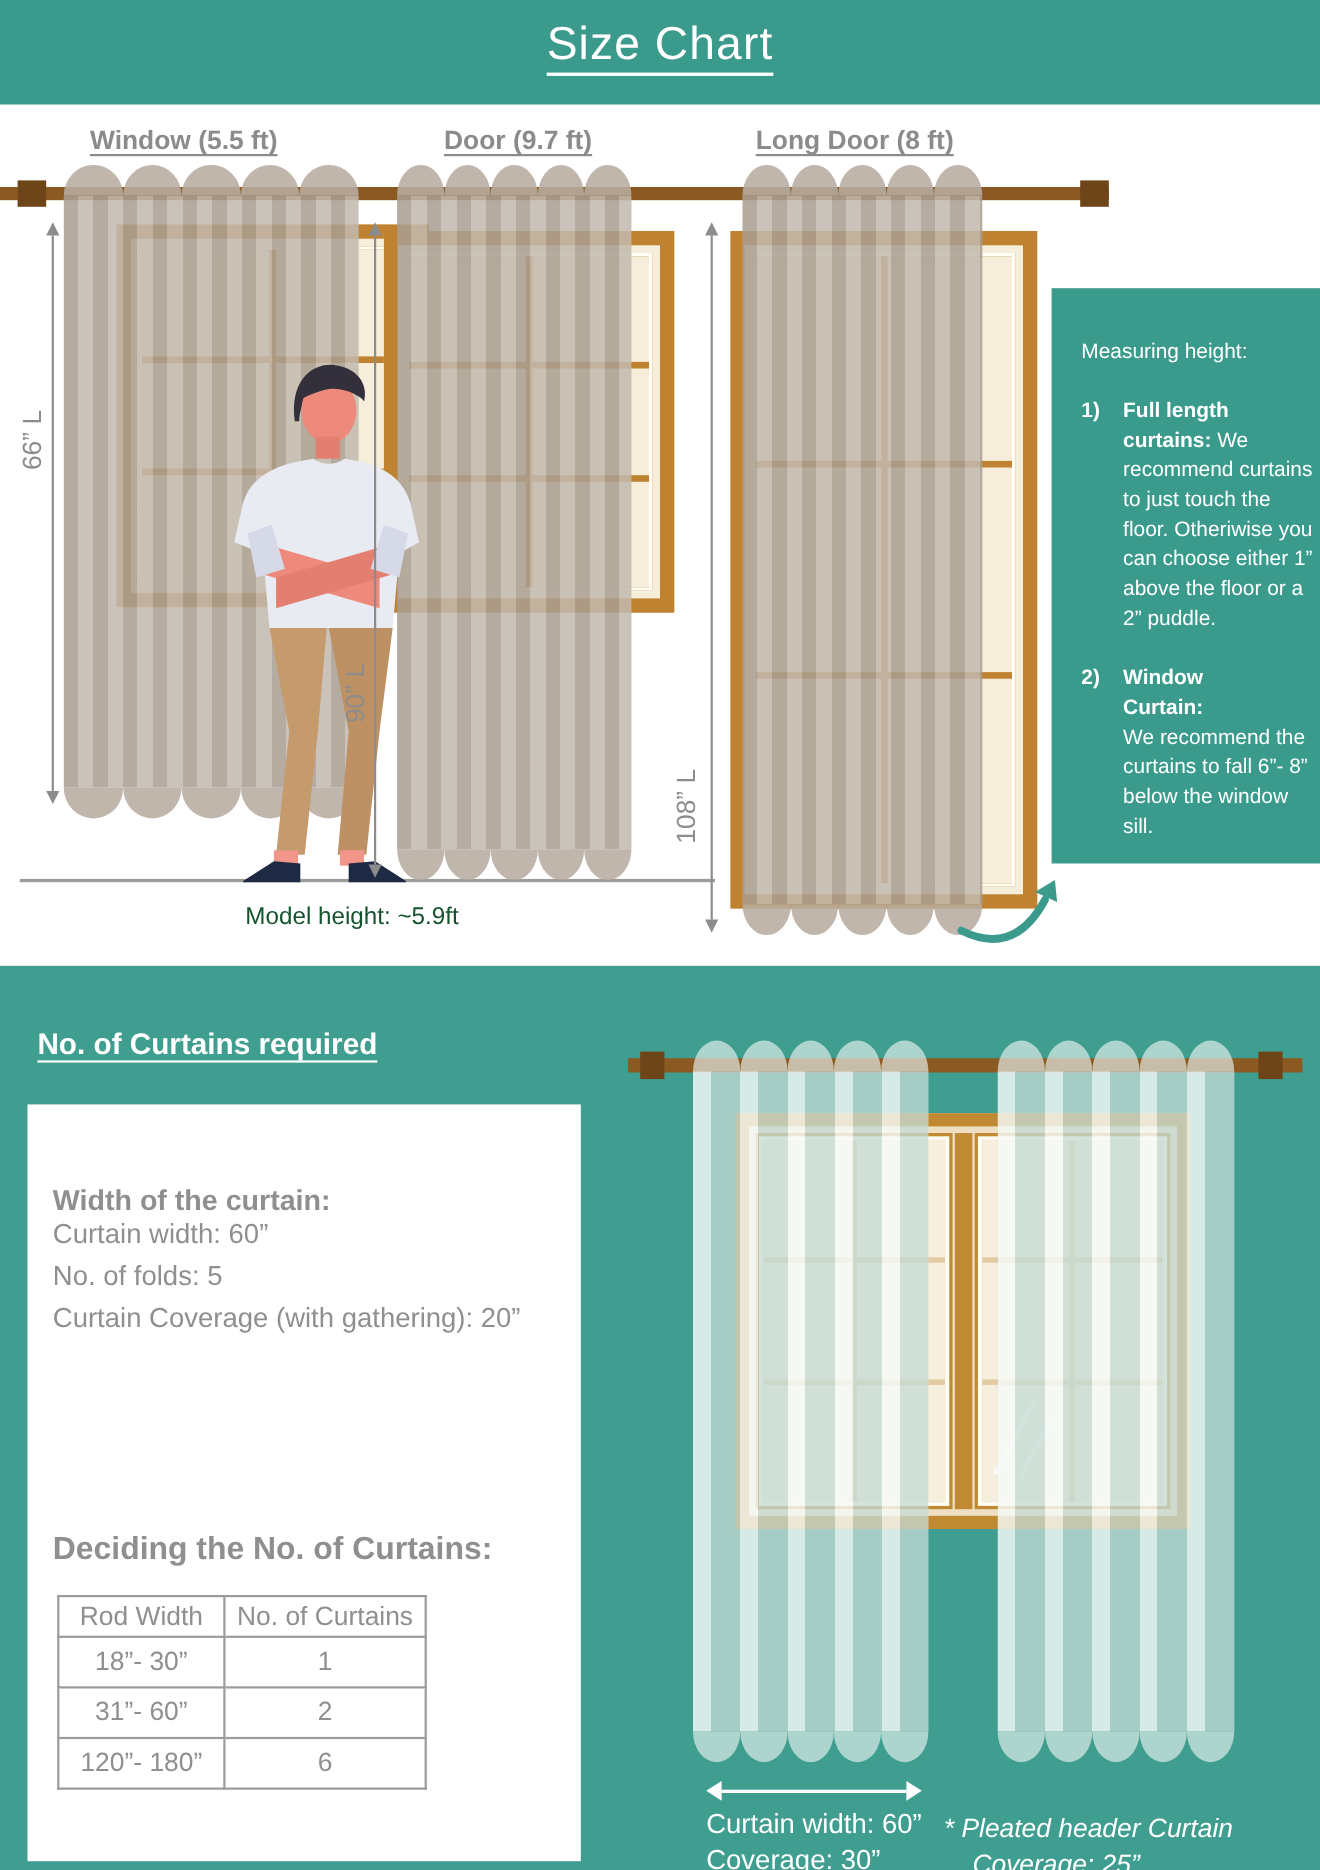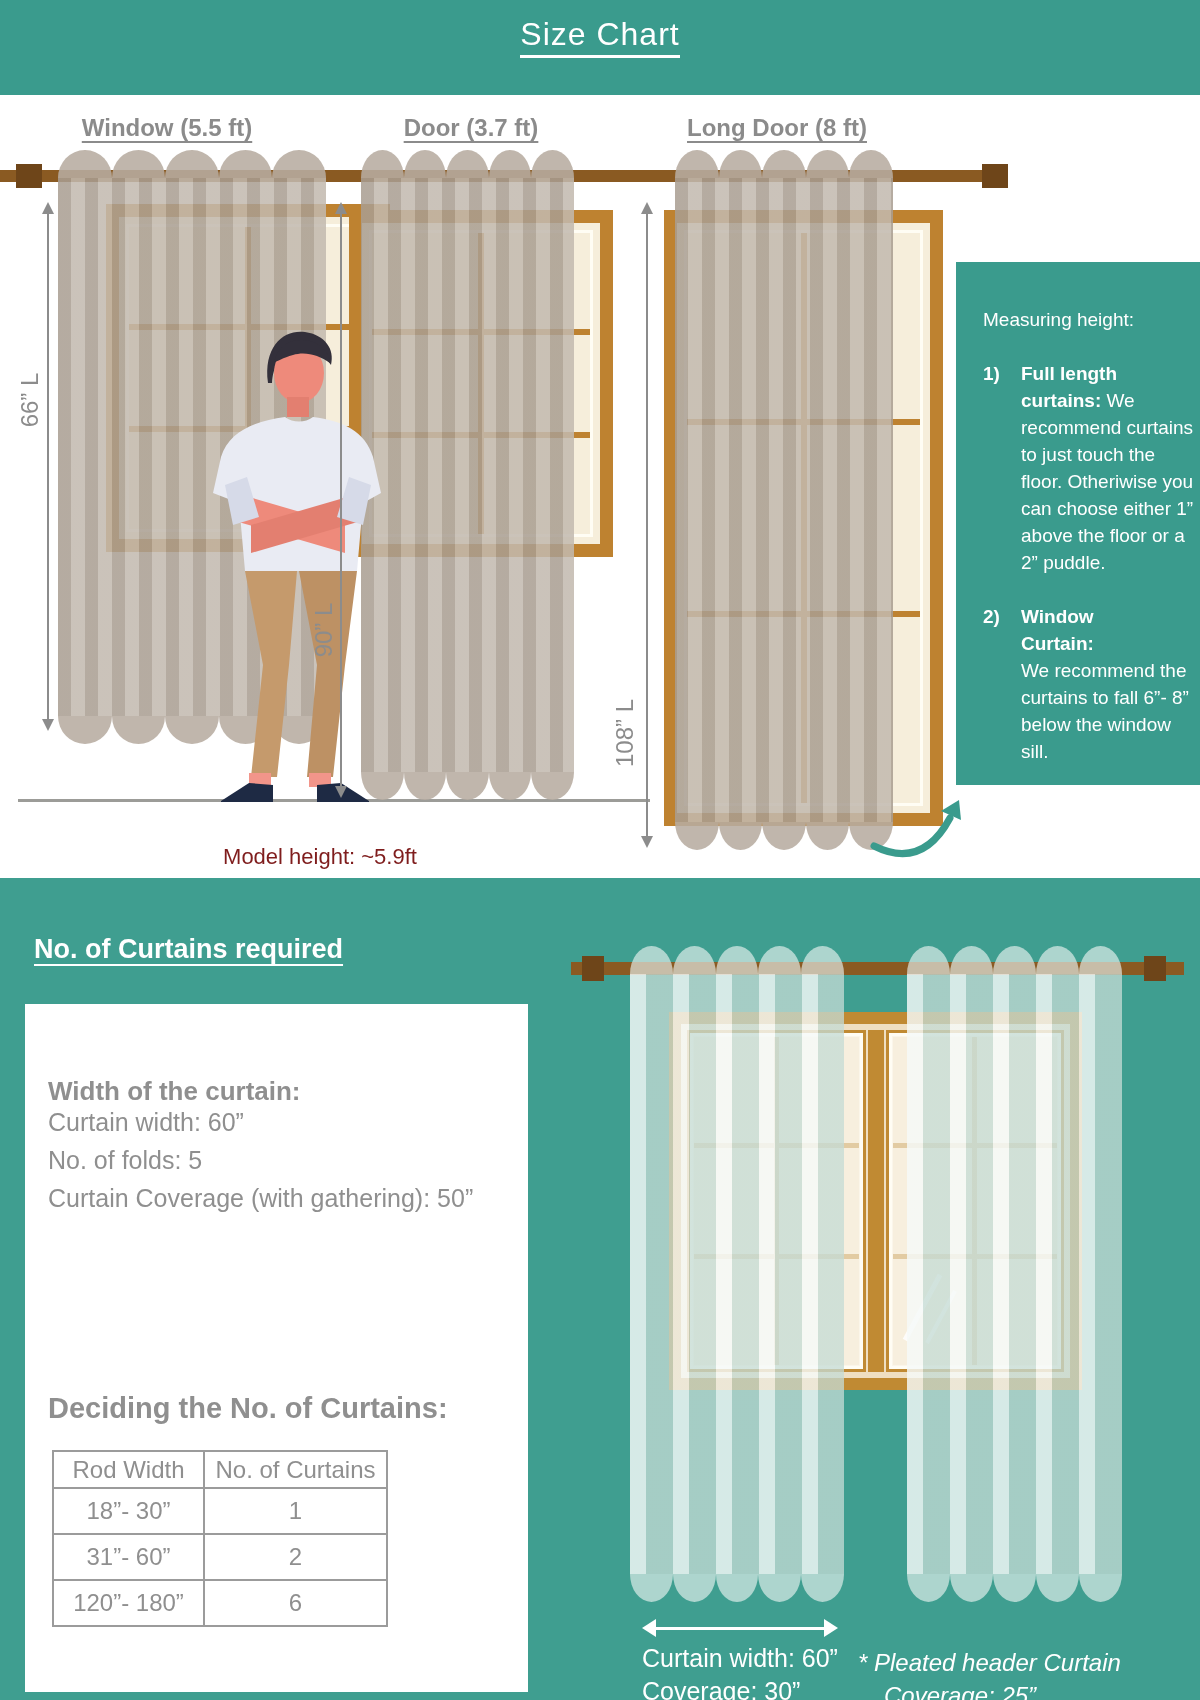--- a/index.html
+++ b/index.html
@@ -2,21 +2,21 @@
 <html><head>
 <meta charset="utf-8">
 <style>
   html,body { margin:0; padding:0; background:#e8e8e8; }
   .page { position:relative; width:1200px; height:1700px; background:#ffffff;
           overflow:hidden; font-family:"Liberation Sans", sans-serif; }
 
   
   .header { position:absolute; left:0; top:0; width:100%; height:95px; background:#3A9B8D; }
   .title  { position:absolute; left:0; top:16px; width:100%; text-align:center;
-            color:#fff; font-size:32px; font-weight:500; letter-spacing:1px; }
+            color:#fff; font-size:42px; font-weight:500; letter-spacing:1px; }
   .title span { border-bottom:3px solid #fff; padding-bottom:3px; }
 
   
   .tlabel { position:absolute; top:114px; transform:translateX(-50%); white-space:nowrap;
             font-size:24px; font-weight:700; color:#8B8B8B;
             text-decoration:underline; text-underline-offset:5px; }
 
   .rod    { position:absolute; background:#8A5A22; }
   .finial { position:absolute; background:#6E4519; }
 
@@ -46,21 +46,21 @@
   .varrow::before { content:""; position:absolute; top:-12px; left:-5px;
       border-left:6px solid transparent; border-right:6px solid transparent;
       border-bottom:12px solid #8C8C8C; }
   .varrow::after  { content:""; position:absolute; bottom:-12px; left:-5px;
       border-left:6px solid transparent; border-right:6px solid transparent;
       border-top:12px solid #8C8C8C; }
   .vlabel { position:absolute; height:28px; transform:rotate(-90deg);
             text-align:center; font-size:24px; color:#8C8C8C; white-space:nowrap; }
 
   .model-h { position:absolute; left:150px; top:820px; width:340px; text-align:center;
-             font-size:22px; color:#7f1d1d;margin-top:24px; }
+             font-size:22px; color:#14532d; }
 
   .infobox { position:absolute; left:956px; top:262px; width:244px; height:523px;
              background:#3A9B8D; box-sizing:border-box; padding:44px 0 0 27px;
              color:#fff; font-size:19px; line-height:27px; }
   .ib-title { margin-bottom:27px; }
   .ib-item  { position:relative; padding-left:38px; margin-bottom:27px; }
   .ib-num   { position:absolute; left:0; top:0; font-weight:700; }
   .ib-item b { font-weight:700; }
   .ib-b2 { width:118px; font-weight:700; }
 
@@ -113,21 +113,21 @@
 </head>
 <body>
 
 <div class="page">
 
   <div class="header">
     <div class="title"><span>Size Chart</span></div>
   </div>
 
   <div class="tlabel" style="left:167px">Window (5.5 ft)</div>
-  <div class="tlabel" style="left:471px">Door (3.7 ft)</div>
+  <div class="tlabel" style="left:471px">Door (9.7 ft)</div>
   <div class="tlabel" style="left:777px">Long Door (8 ft)</div>
 
   <div class="floor"></div>
 
   <div class="rod" style="left:0; top:170px; width:1008px; height:12px"></div>
   <div class="finial" style="left:16px;  top:164px; width:26px; height:24px"></div>
   <div class="finial" style="left:982px; top:164px; width:26px; height:24px"></div>
 
   <div class="win" style="left:106px; top:204px; width:284px; height:348px">
     <div class="win-grid">
@@ -258,21 +258,21 @@
   </svg>
 
   <div class="bottom-bg"></div>
 
   <div class="bheading">No. of Curtains required</div>
 
   <div class="card">
     <div class="t1">Width of the curtain:</div>
     <div class="spec" style="top:104px">Curtain width: 60”</div>
     <div class="spec" style="top:142px">No. of folds: 5</div>
-    <div class="spec" style="top:180px">Curtain Coverage (with gathering): 50”</div>
+    <div class="spec" style="top:180px">Curtain Coverage (with gathering): 20”</div>
     <div class="t2">Deciding the No. of Curtains:</div>
     <table>
       <tbody>
           <tr>
         <th>Rod Width</th>
         <th>No. of Curtains</th>
       </tr>
       <tr>
         <td>18”- 30”</td>
         <td>1</td>

